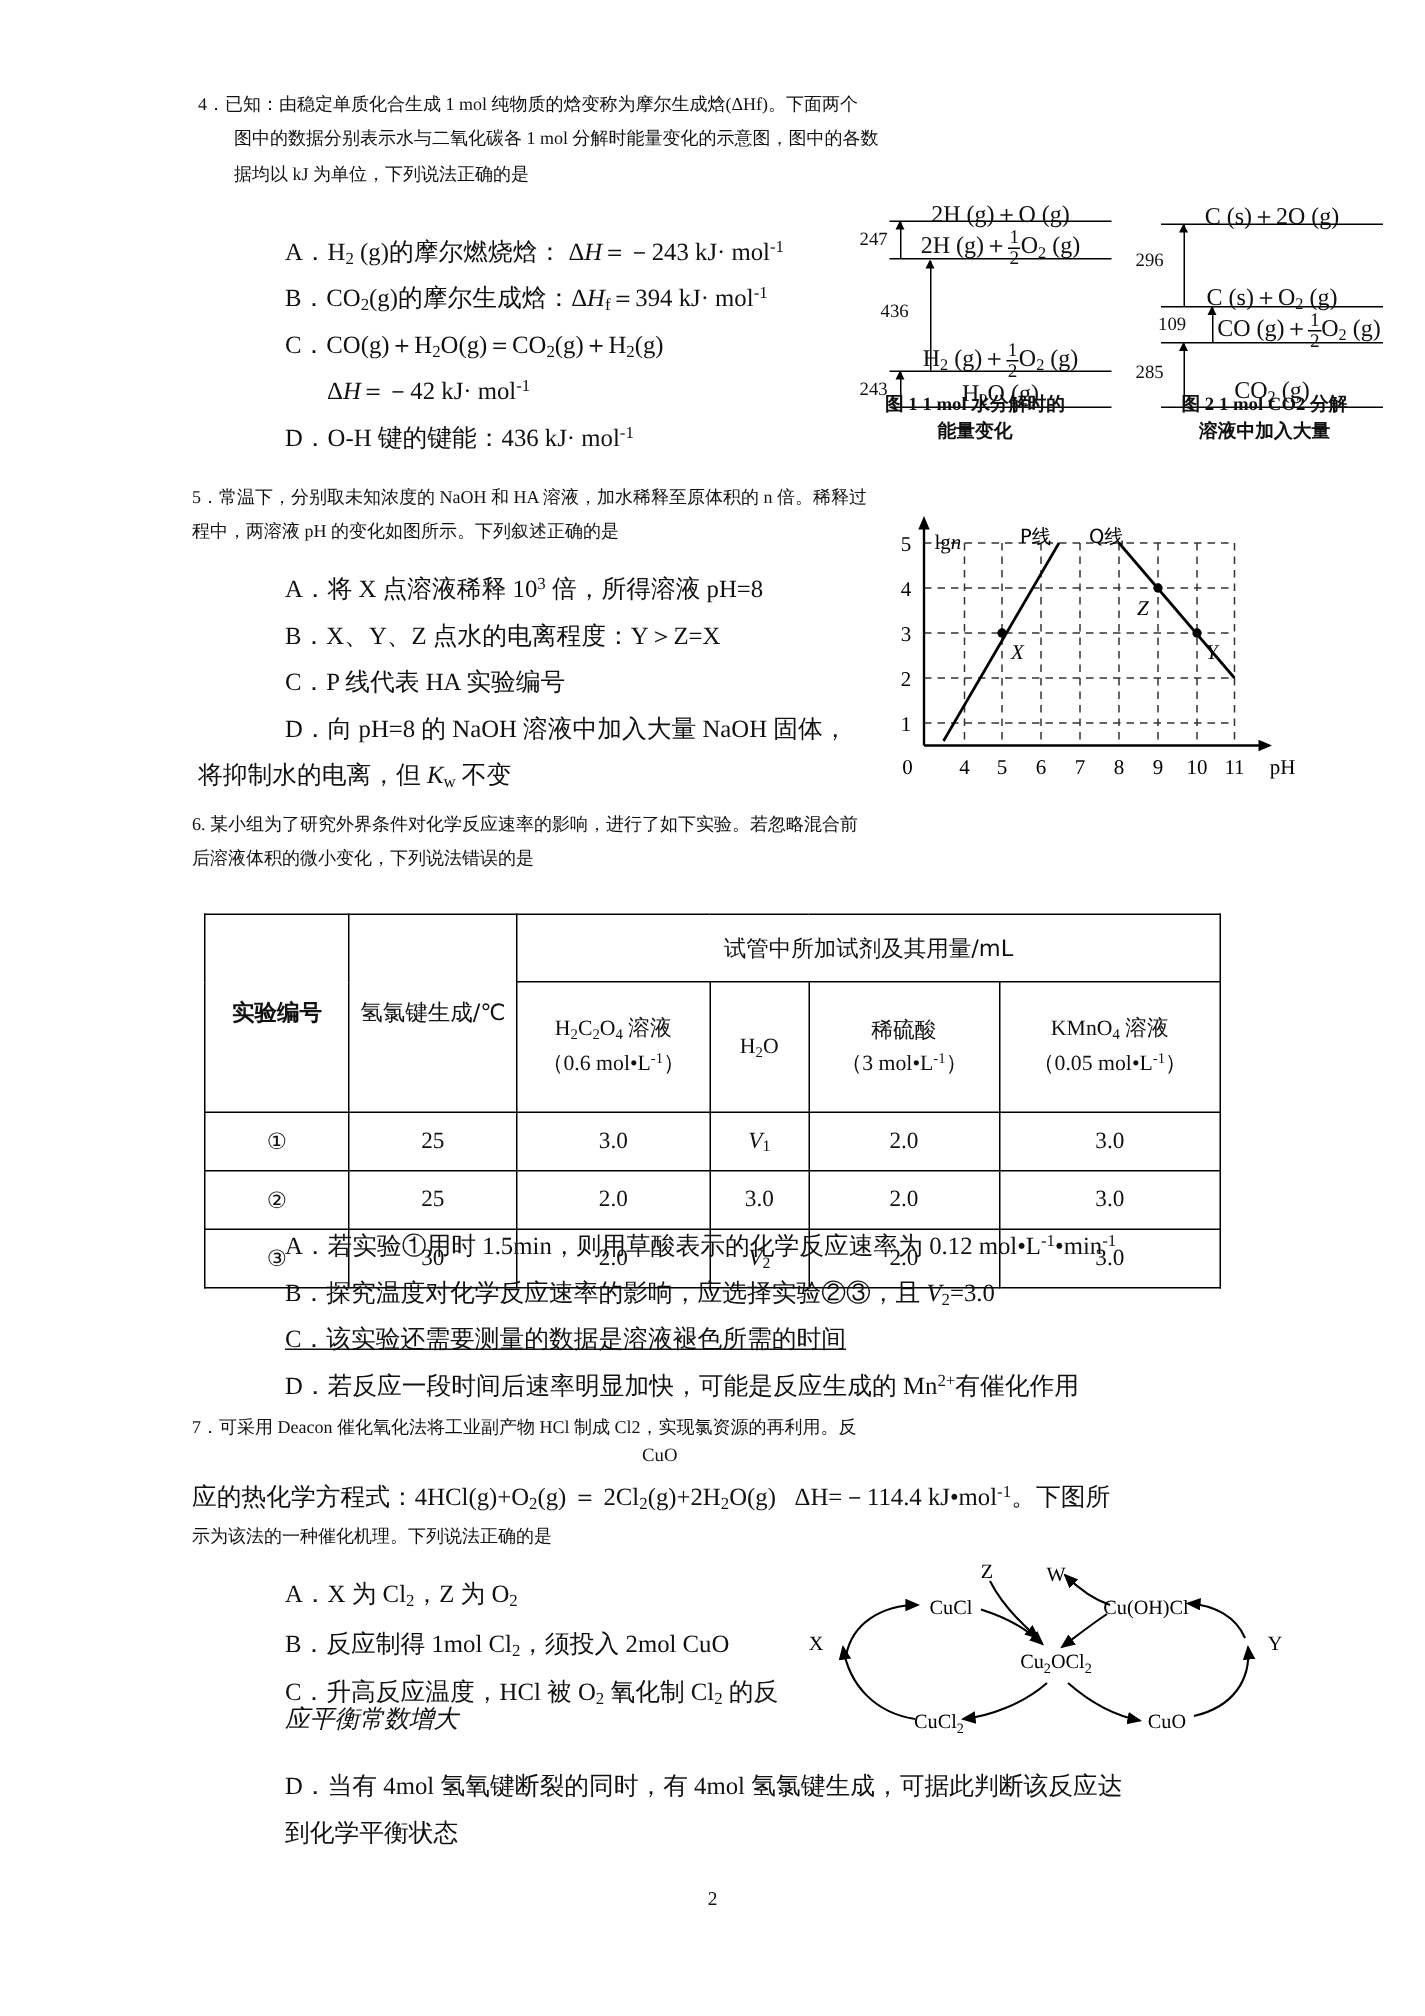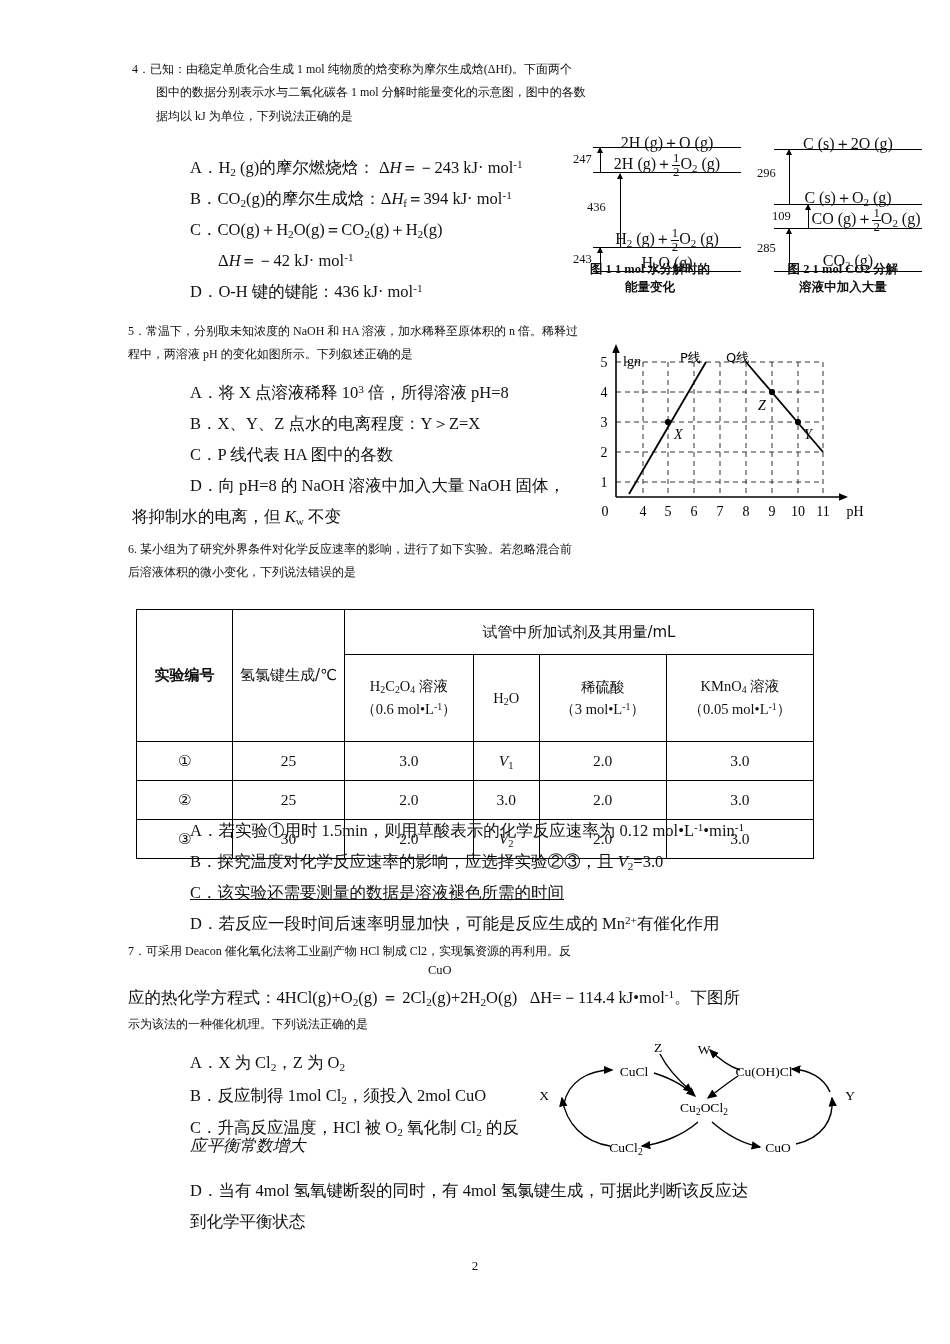--- a/index.html
+++ b/index.html
@@ -142,21 +142,21 @@
     <div>程中，两溶液 pH 的变化如图所示。下列叙述正确的是</div>
   </div>
 
   <div class="opt" style="left:190px;top:377px;">
     A．将 X 点溶液稀释 10<sup>3</sup> 倍，所得溶液 pH=8
   </div>
   <div class="opt" style="left:190px;top:408px;">
     B．X、Y、Z 点水的电离程度：Y＞Z=X
   </div>
   <div class="opt" style="left:190px;top:439px;">
-    C．P 线代表 HA 图中的各数
+    C．P 线代表 HA 实验编号
   </div>
   <div class="opt" style="left:190px;top:470px;">
     D．向 pH=8 的 NaOH 溶液中加入大量 NaOH 固体，
   </div>
   <div class="opt" style="left:132px;top:501px;">
     将抑制水的电离，但 <span class="ital">K</span><sub>w</sub> 不变
   </div>
 
   <svg id="q5chart" style="left:578px;top:342px;" width="290" height="178" viewBox="0 0 290 178">
 

